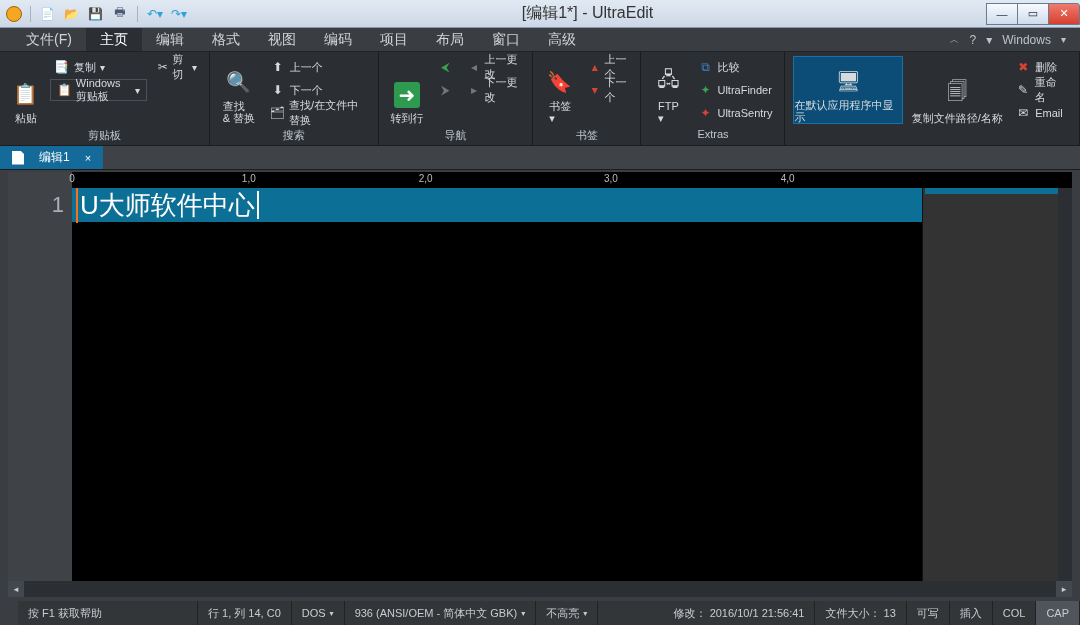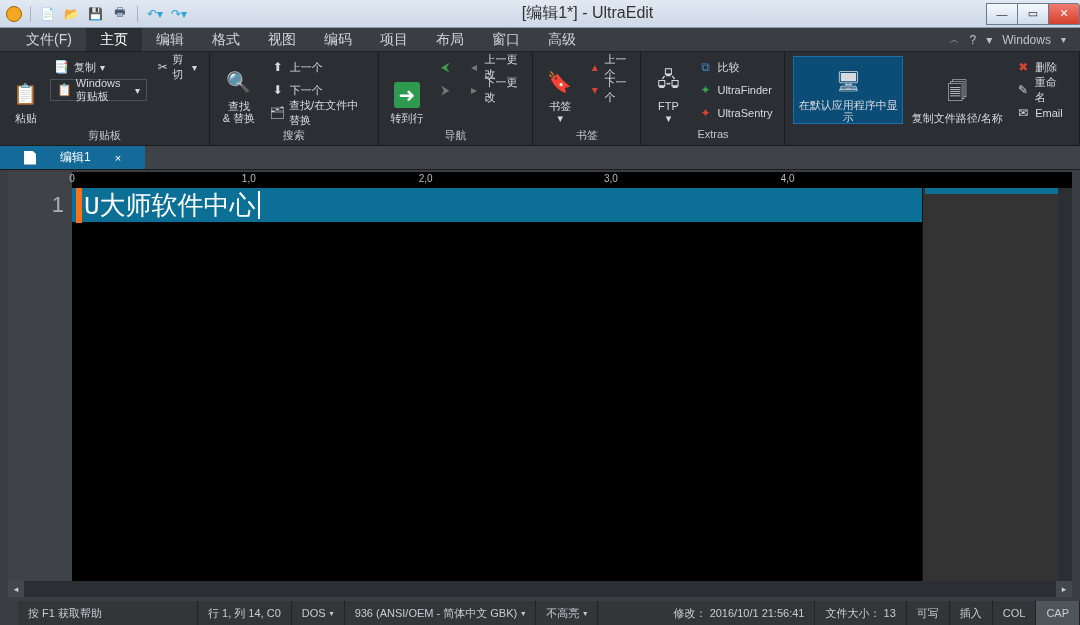--- a/index.html
+++ b/index.html
@@ -25,29 +25,29 @@
 .tabs-right { display: flex; align-items: center; gap: 10px; padding-right: 14px; color: #bdc3c9; font-size: 12px; }
 .chev { font-size: 10px; }
 
 
 .ribbon { height: 94px; background: #2b2f33; display: flex; border-bottom: 1px solid #1a1d20; }
 .ribgroup { border-right: 1px solid #1a1d20; display: flex; flex-direction: column; }
 .ribgroup-body { flex: 1; display: flex; align-items: flex-start; padding: 4px 8px; gap: 6px; }
 .ribgroup-label { height: 18px; text-align: center; font-size: 11px; color: #bfc6cc; }
 .bigbtn { display: flex; flex-direction: column; align-items: center; justify-content: flex-end; width: 48px; height: 68px; font-size: 11px; color: #d6dadf; cursor: pointer; }
 .bigbtn .ico { width: 28px; height: 28px; margin-bottom: 4px; display: flex; align-items: center; justify-content: center; font-size: 20px; }
-.bigbtn .lbl { text-align: center; line-height: 12px; }
+.bigbtn .lbl { line-height: 12px; }
 .smallbtn { display: flex; align-items: center; gap: 4px; font-size: 11px; color: #d6dadf; height: 22px; padding: 0 4px; cursor: pointer; }
 .smallbtn .sico { width: 16px; height: 16px; display: flex; align-items: center; justify-content: center; font-size: 12px; }
 .col { display: flex; flex-direction: column; gap: 1px; }
 .rib-highlight { background: #0c4d77; border: 1px solid #1c6ea6; }
 
 
 .filetabs { height: 24px; background: #3f4348; display: flex; align-items: stretch; border-bottom: 1px solid #1a1d20; }
-.filetab { background: #146a99; color: #fff; font-size: 12px; display: flex; align-items: center; padding: 0 24px; gap: 24px; }
+.filetab { background: #146a99; color: #fff; font-size: 12px; display: flex; align-items: center; padding: 0 12px; gap: 15px; }
 .filetab .ficon { width: 12px; height: 14px; background: #fff; clip-path: polygon(0 0, 70% 0, 100% 25%, 100% 100%, 0 100%); }
 .filetab .fclose { font-size: 11px; cursor: pointer; }
 
 
 .editwrap { position: absolute; top: 172px; left: 8px; right: 8px; bottom: 28px; background: #3f4348; display: flex; flex-direction: column; }
 .ruler { height: 16px; background: #000; position: relative; margin-left: 64px; margin-right: 160px; }
 .ruler-num { position: absolute; top: 1px; font-size: 10px; color: #bbb; transform: translateX(-50%); }
 .editor-row { flex: 1; display: flex; overflow: hidden; }
 .gutter { width: 64px; background: #3f4348; text-align: right; padding-right: 8px; font-size: 22px; color: #a9afb5; font-family: "SimSun", monospace; }
 .textarea { flex: 1; background: #000; position: relative; overflow: hidden; }
@@ -285,21 +285,21 @@
       <span class="ruler-num" style="left:85%;">4,0</span>
     </div>
     <div style="width:158px;height:16px;background:#000;"></div>
   </div>
   <div class="editor-row">
     <div class="gutter">
       <div style="height:34px;line-height:34px;">1</div>
     </div>
     <div class="textarea">
       <div class="selline">
-        <span style="border-left:6px solid #f97316; padding-left:2px;font-family:Liberation Mono, monospace;">U大师软件中心</span>
+        <span style="border-left:2px solid #f97316; padding-left:2px;">U大师软件中心</span>
         <span class="caret"></span>
       </div>
     </div>
     <div class="minimap">
       <div class="minimap-hl"></div>
       <div class="minimap-scroll"></div>
     </div>
   </div>
   <div class="hscroll">
     <div class="hscroll-left">◂</div>

